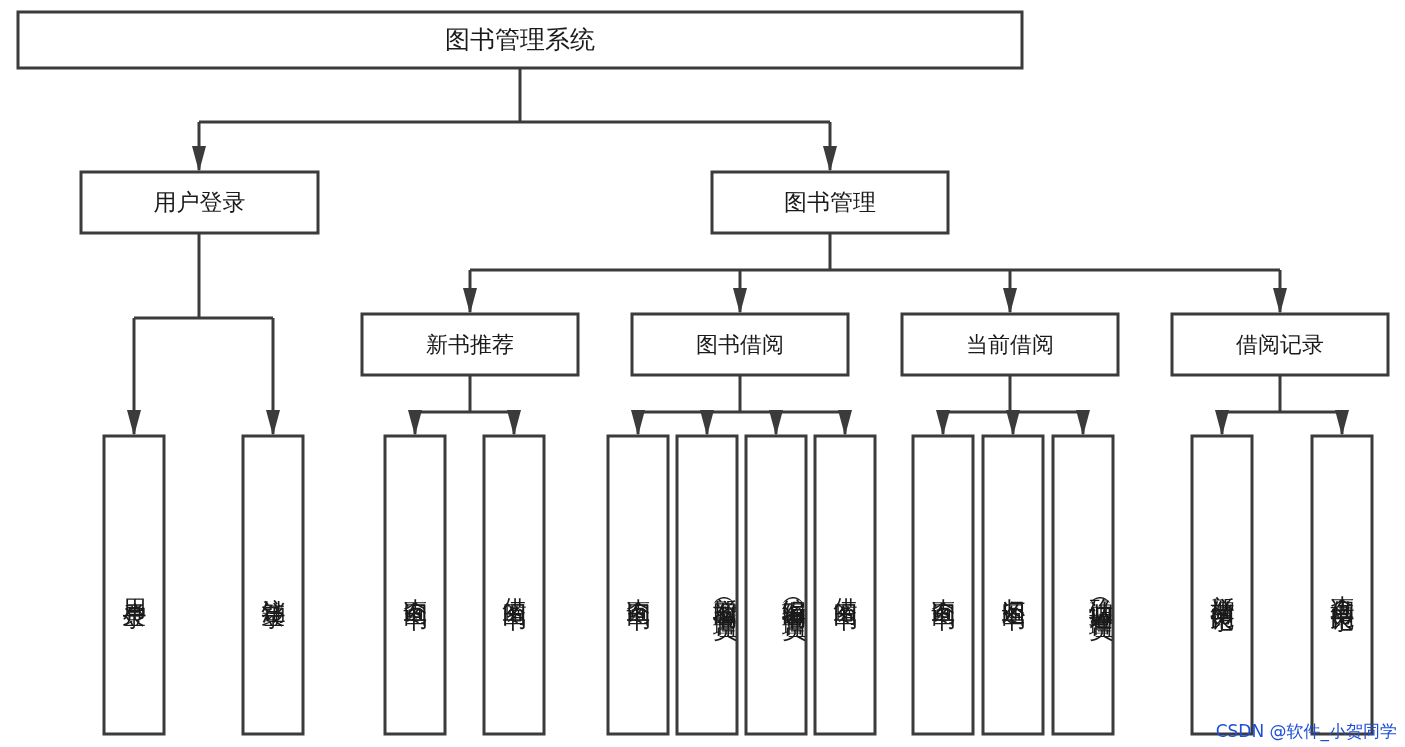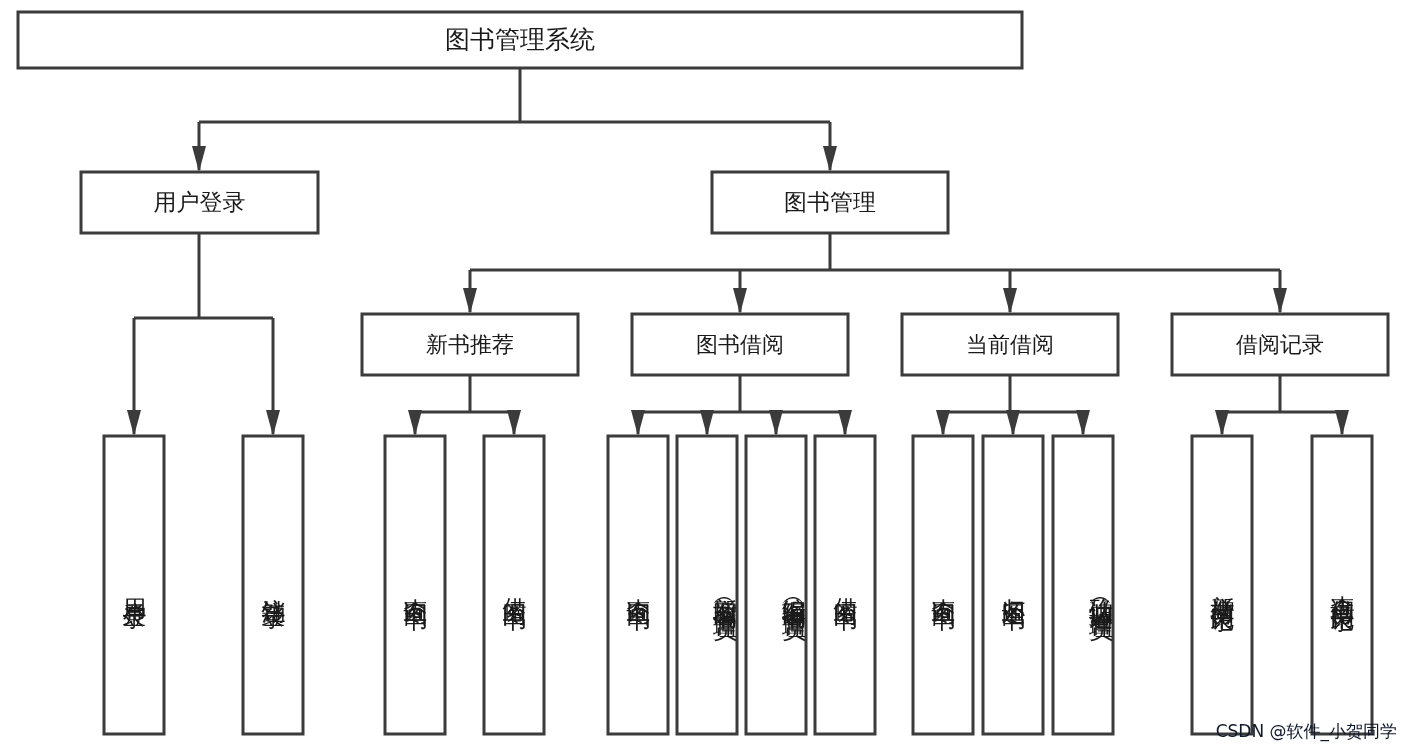--- a/index.html
+++ b/index.html
@@ -14,21 +14,21 @@
               fill:#1a1a1a;text-anchor:middle;dominant-baseline:middle;}
   .lbl-root{font-size:25px;}
   .lbl-l1{font-size:23px;}
   .lbl-l2{font-size:22px;}
   .vlabel{position:absolute;display:flex;align-items:center;justify-content:center;
           writing-mode:vertical-rl;text-orientation:upright;
           font-size:24px;color:#1a1a1a;letter-spacing:3px;line-height:1.05;
           font-family:"DejaVu Sans","Liberation Sans",sans-serif;
           pointer-events:none;white-space:nowrap;}
   .vlabel.top{align-items:flex-start;padding-top:6px;}
-  #watermark{position:absolute;right:8px;bottom:4px;font-size:17px;color:#0f172a;
+  #watermark{position:absolute;right:8px;bottom:4px;font-size:17px;color:#1d4ed8;
              font-family:"DejaVu Sans","Liberation Sans",sans-serif;
              white-space:nowrap;pointer-events:none;}
 </style>
 </head>
 <body>
 
 <div id="stage">
 
   <svg id="diagram" viewBox="0 0 1405 747">
     <g id="connector-layer">

